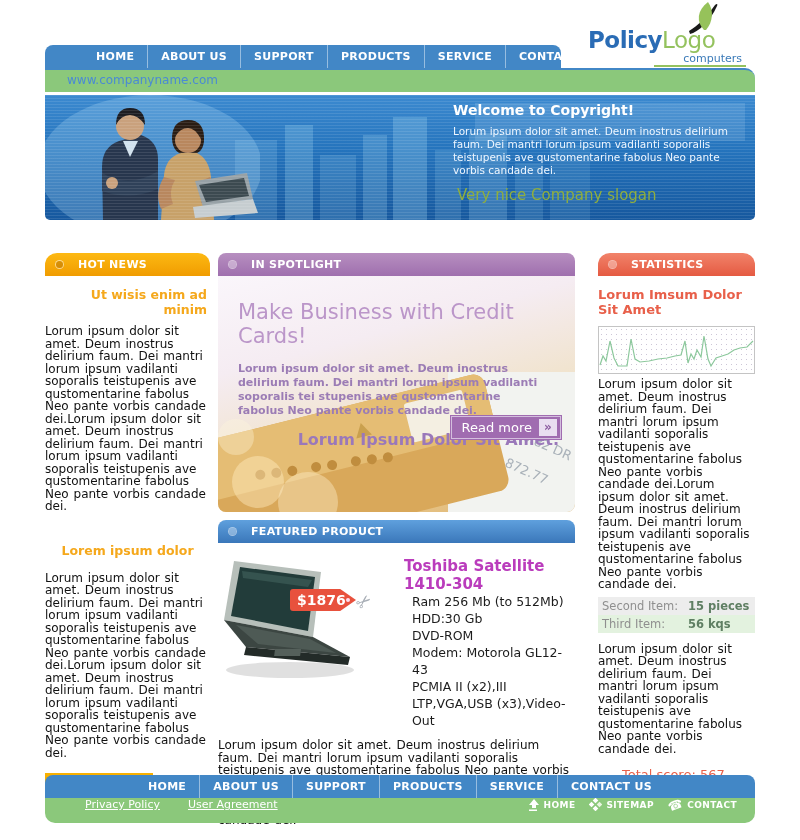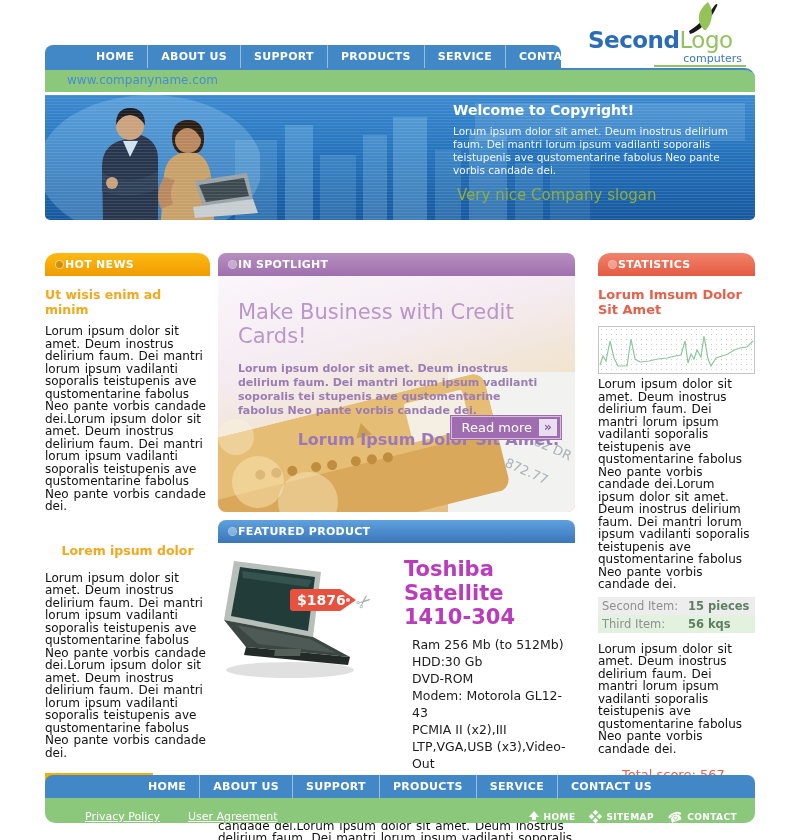--- a/index.html
+++ b/index.html
@@ -31,30 +31,30 @@
   .hero-title { color:#ffffff; font-weight:bold; font-size:14px; }
   .hero-para { color:#eef6ff; font-size:10.5px; line-height:13px; margin-top:7px; }
   .hero-slogan { color:#8fae3f; font-size:15px; margin-top:9px; padding-left:4px; }
 
   
   .col { position:absolute; top:253px; }
   .col-left { left:45px; width:165px; }
   .col-mid { left:218px; width:357px; }
   .col-right { left:598px; width:157px; }
 
-  .sec-h { height:23px; color:#fff; font-weight:bold; font-size:11px; letter-spacing:.3px; display:flex; align-items:center; gap:2px; padding-left:11px; }
+  .sec-h { height:23px; color:#fff; font-weight:bold; font-size:11px; letter-spacing:.3px; display:flex; align-items:center; gap:15px; padding-left:11px; }
   .bullet { width:7px; height:7px; border-radius:50%; background:rgba(120,60,0,.25); box-shadow:0 0 0 1px rgba(255,255,255,.55); flex:0 0 auto; }
   .h-orange { background:linear-gradient(180deg,#fdb913,#f09c00); border-radius:12px 12px 0 0; }
   .h-purple { background:linear-gradient(180deg,#b78fc0,#9f6fae); border-radius:8px 8px 0 0; }
   .h-blue   { background:linear-gradient(180deg,#5fa0dd,#3a77ba); border-radius:8px 8px 0 0; }
   .h-salmon { background:linear-gradient(180deg,#f1836a,#e55a42); border-radius:12px 12px 0 0; }
   .h-purple .bullet, .h-blue .bullet, .h-salmon .bullet { background:rgba(255,255,255,.35); box-shadow:0 0 0 1px rgba(255,255,255,.5); }
 
   .body-text { font-size:12px; line-height:12.5px; color:#111; word-spacing:1px; }
-  .link-orange { display:block; color:#f5a81c; font-weight:bold; font-size:12.5px; text-decoration:none; margin:11px 15px 8px 0; }
+  .link-orange { display:block; color:#f5a81c; font-weight:bold; font-size:12.5px; text-decoration:none; margin:11px 3px 8px 0;text-align:right; }
   .link-orange.center { text-align:center; margin:30px 0 14px 0; }
   .link-salmon { display:block; color:#e8604a; font-weight:bold; font-size:13px; text-decoration:none; margin:11px 0 9px 0; }
 
   .readmore { display:inline-flex; align-items:center; gap:7px; text-decoration:none; padding:2px 3px 2px 10px; font-size:13px; color:#fff; }
   .readmore .rm-box { display:inline-block; width:18px; height:17px; text-align:center; line-height:16px; font-weight:bold; font-size:12px; }
   .rm-orange { background:#f8b000; margin-top:14px; }
   .rm-orange .rm-box { background:#fff; color:#f5a81c; }
   .rm-purple { background:#a06cb0; border:1px solid #d4bede; outline:1px solid #a06cb0; }
   .rm-purple .rm-box { background:#e9def0; color:#8c5ca0; }
 
@@ -69,57 +69,57 @@
 
   
   .feat-body { display:flex; padding-top:14px; }
   .laptop-wrap { position:relative; width:182px; flex:0 0 auto; }
   .price-tag { position:absolute; left:72px; top:32px; width:66px; height:22px; background:#e8513d;
                clip-path:polygon(0 0, 76% 0, 100% 50%, 76% 100%, 0 100%); border-radius:3px 0 0 3px;
                color:#fff; font-weight:bold; font-size:14px; line-height:22px; padding-left:7px; }
   .price-tag::after { content:""; position:absolute; right:6px; top:9px; width:4px; height:4px; border-radius:50%; background:#fde; }
   .scissors { position:absolute; left:138px; top:34px; font-size:18px; color:#a8aeb6; transform:rotate(-40deg); }
   .feat-info { padding-left:4px; }
-  .feat-title { color:#ba3cbc; font-weight:bold; font-size:21px; margin-bottom:7px; }
+  .feat-title { color:#ba3cbc; font-weight:bold; font-size:15px; }
   .feat-specs { list-style:none; font-size:12.5px; line-height:17px; color:#1c1c1c; padding-left:8px; }
   .feat-para { font-size:12px; line-height:12.5px; color:#111; margin-top:10px; word-spacing:1px; }
 
   
   .chart-box { width:157px; height:48px; border:1px solid #c4c4c4; background-color:#fff;
                background-image:radial-gradient(#ccc6d6 0.8px, transparent 0.9px); background-size:5px 5px; margin-bottom:4px; }
   .stats-table { width:100%; border-collapse:collapse; margin:6px 0 10px 0; }
   .stats-table td { font-size:11.5px; padding:2px 4px; }
   .stats-table tr:nth-child(odd) td { background:#ededed; }
   .stats-table tr:nth-child(even) td { background:#e3f2df; }
   .st-label { color:#8f8f8f; }
   .st-value { color:#5f7f63; font-weight:bold; }
   .total-score { color:#e8604a; font-size:13px; margin-top:12px; padding-left:24px; }
 
   
   .footer { position:absolute; top:798px; left:45px; width:710px; height:25px; background:#8bc87b; border-radius:0 0 10px 10px;
-            display:flex; align-items:flex-end; font-size:11px; padding:0 18px 0 40px; }
+            display:flex; align-items:flex-start; font-size:11px; padding:0 18px 0 40px; }
   .foot-link { color:#fff; text-decoration:underline; margin-right:28px; white-space:nowrap; }
   .foot-copy { color:#e4f2da; margin-left:14px; white-space:nowrap; }
   .foot-shortcuts { margin-left:auto; display:flex; align-items:center; gap:14px; }
   .shortcut { display:flex; align-items:center; gap:4px; color:#fff; text-decoration:none; font-size:9px; font-weight:bold; letter-spacing:.4px; }
   .phone-icon { font-size:12px; line-height:10px; transform:rotate(-20deg); }
 </style>
 </head>
 <body>
 
 <div class="page">
 
   <div class="logo">
     <span class="leaf">
       <svg width="40" height="34" viewBox="0 0 40 34">
         <path d="M6 32 C14 30 26 20 33 4 C34 2 33 1 31 3 C24 13 14 24 5 29 Z" fill="#1a1a1a"></path>
         <path d="M20 28 C12 20 13 8 24 0 C30 8 29 20 22 28 Z" fill="#96c25a"></path>
       </svg>
     </span>
-    <div class="logo-line"><span class="logo-primary">Second</span><span class="logo-secondary">Logo</span></div>
+    <div class="logo-line"><span class="logo-primary">Policy</span><span class="logo-secondary">Logo</span></div>
     <span class="logo-tagline">computers</span>
   </div>
 
   <div class="top-nav">
     <a href="#" class="nav-item">HOME</a>
     <a href="#" class="nav-item">ABOUT US</a>
     <a href="#" class="nav-item">SUPPORT</a>
     <a href="#" class="nav-item">PRODUCTS</a>
     <a href="#" class="nav-item">SERVICE</a>
     <a href="#" class="nav-item">CONTACT US</a>

